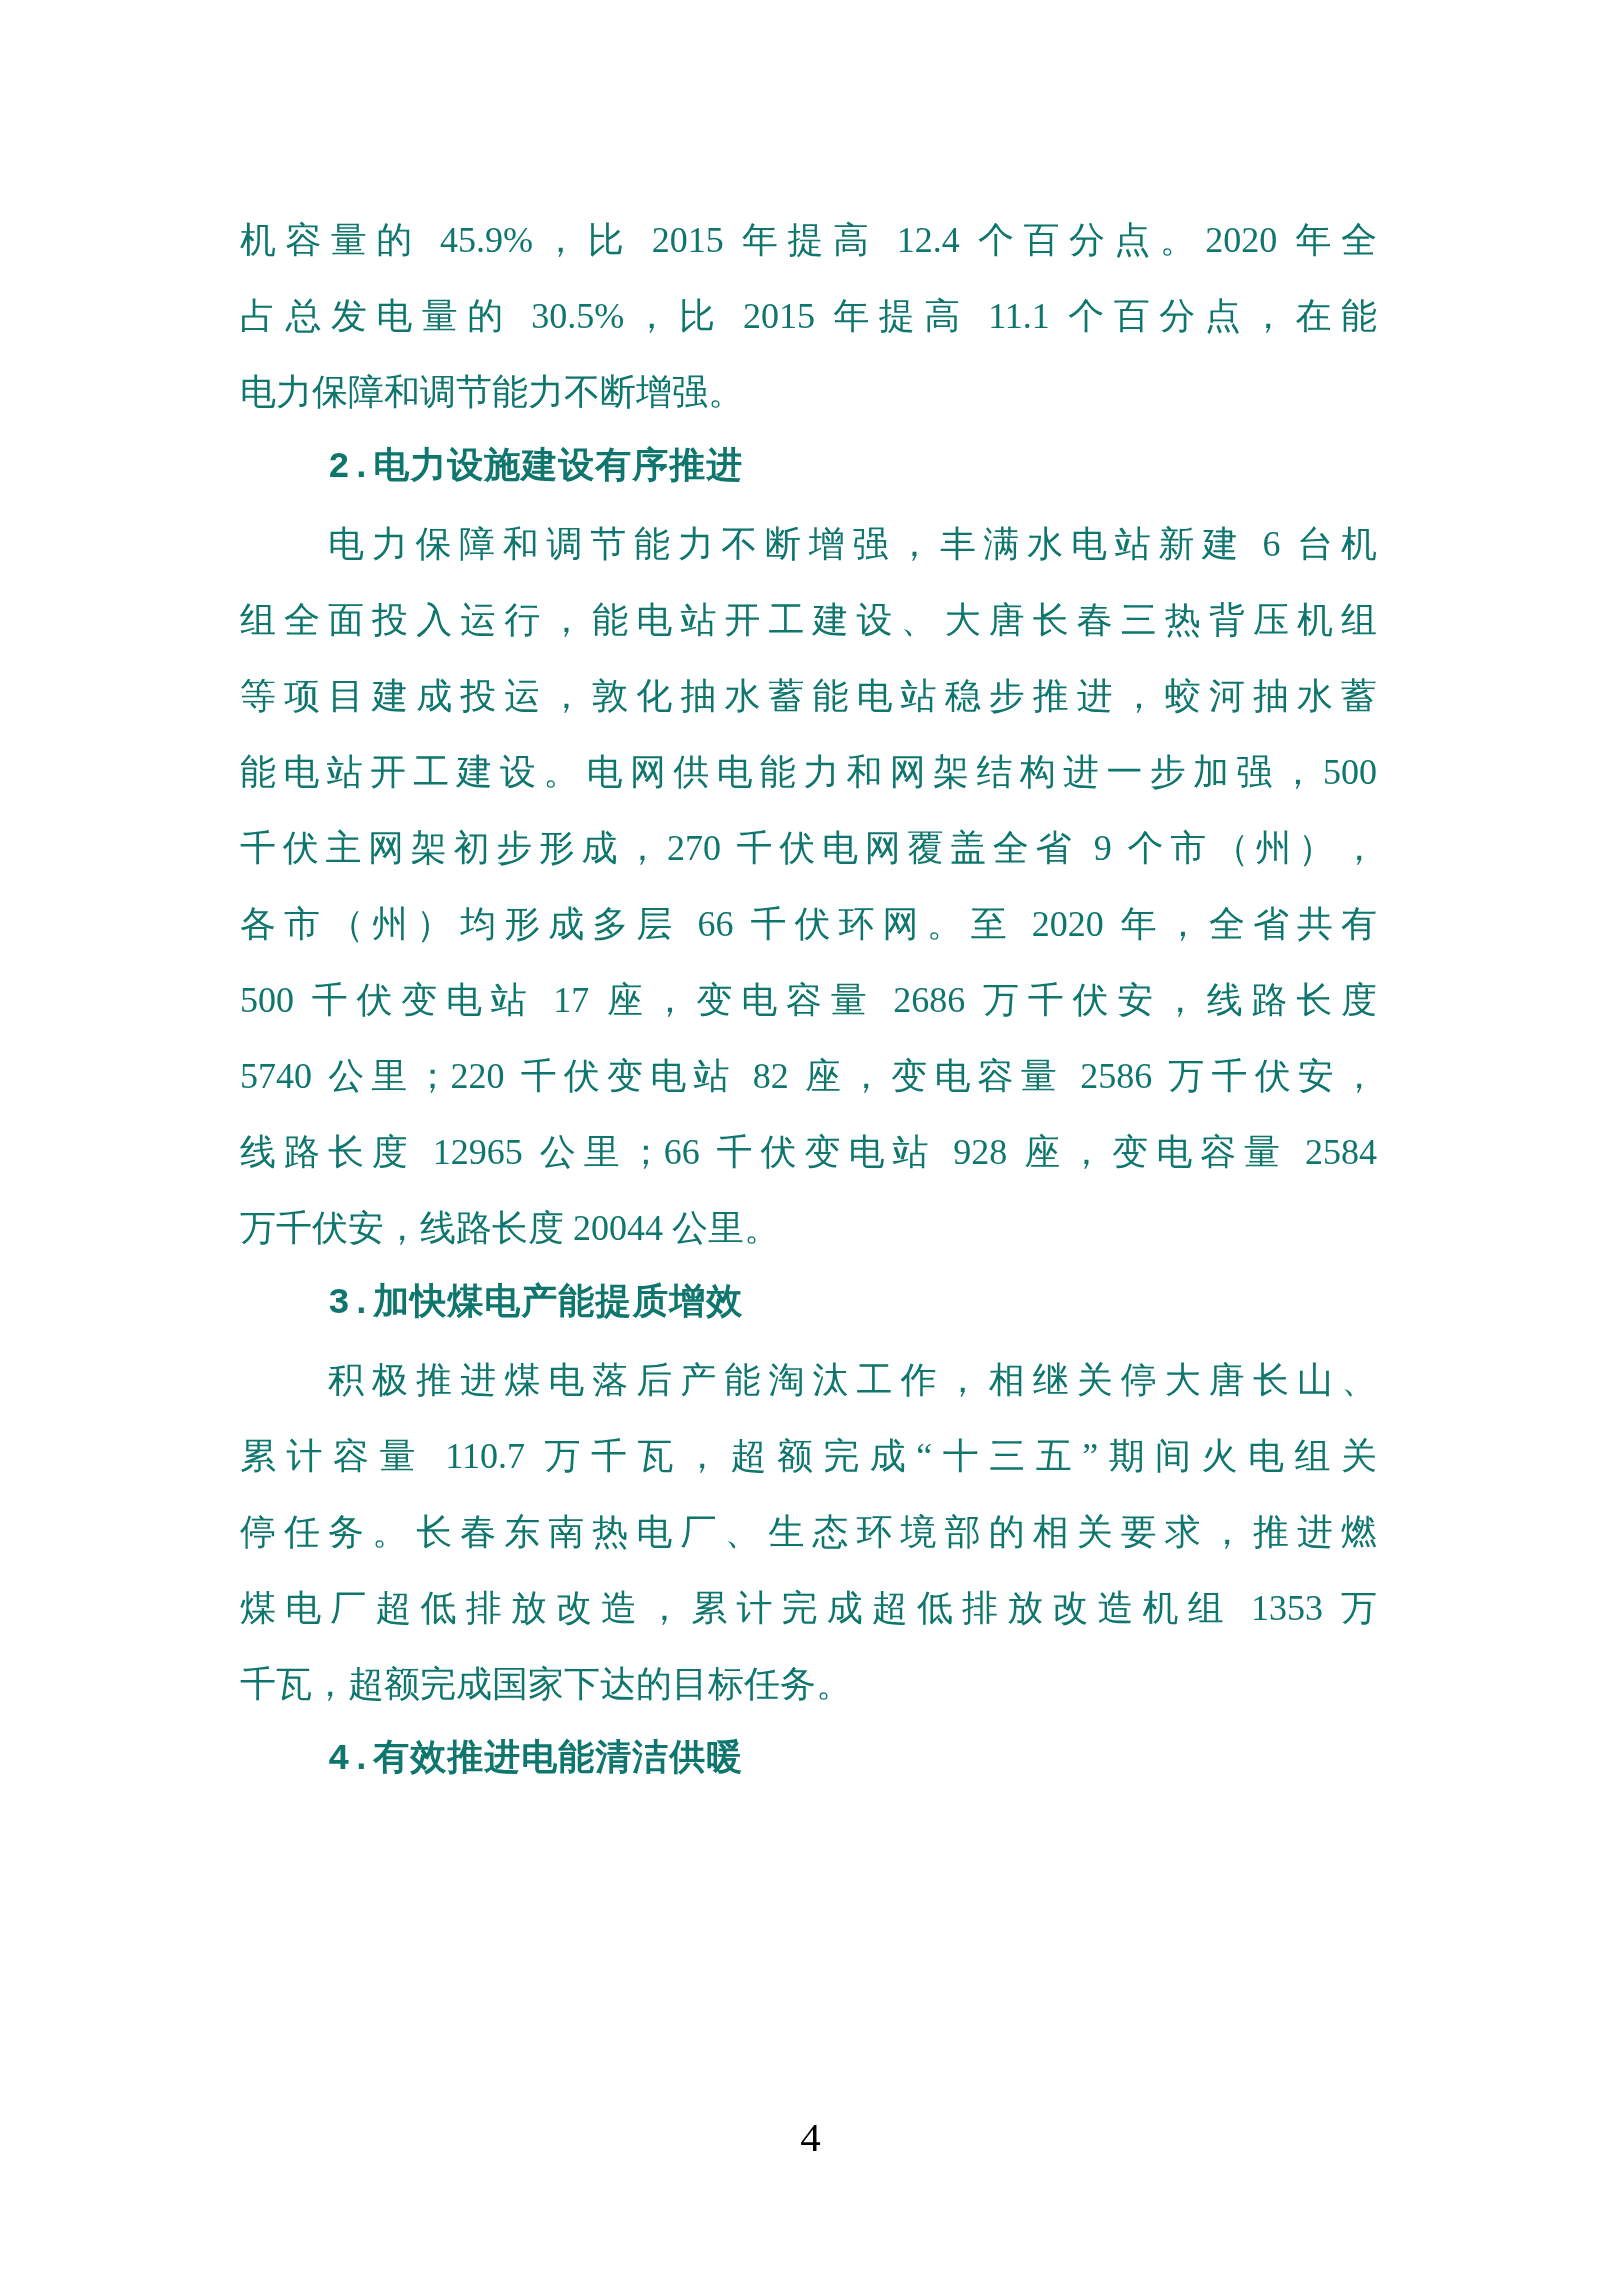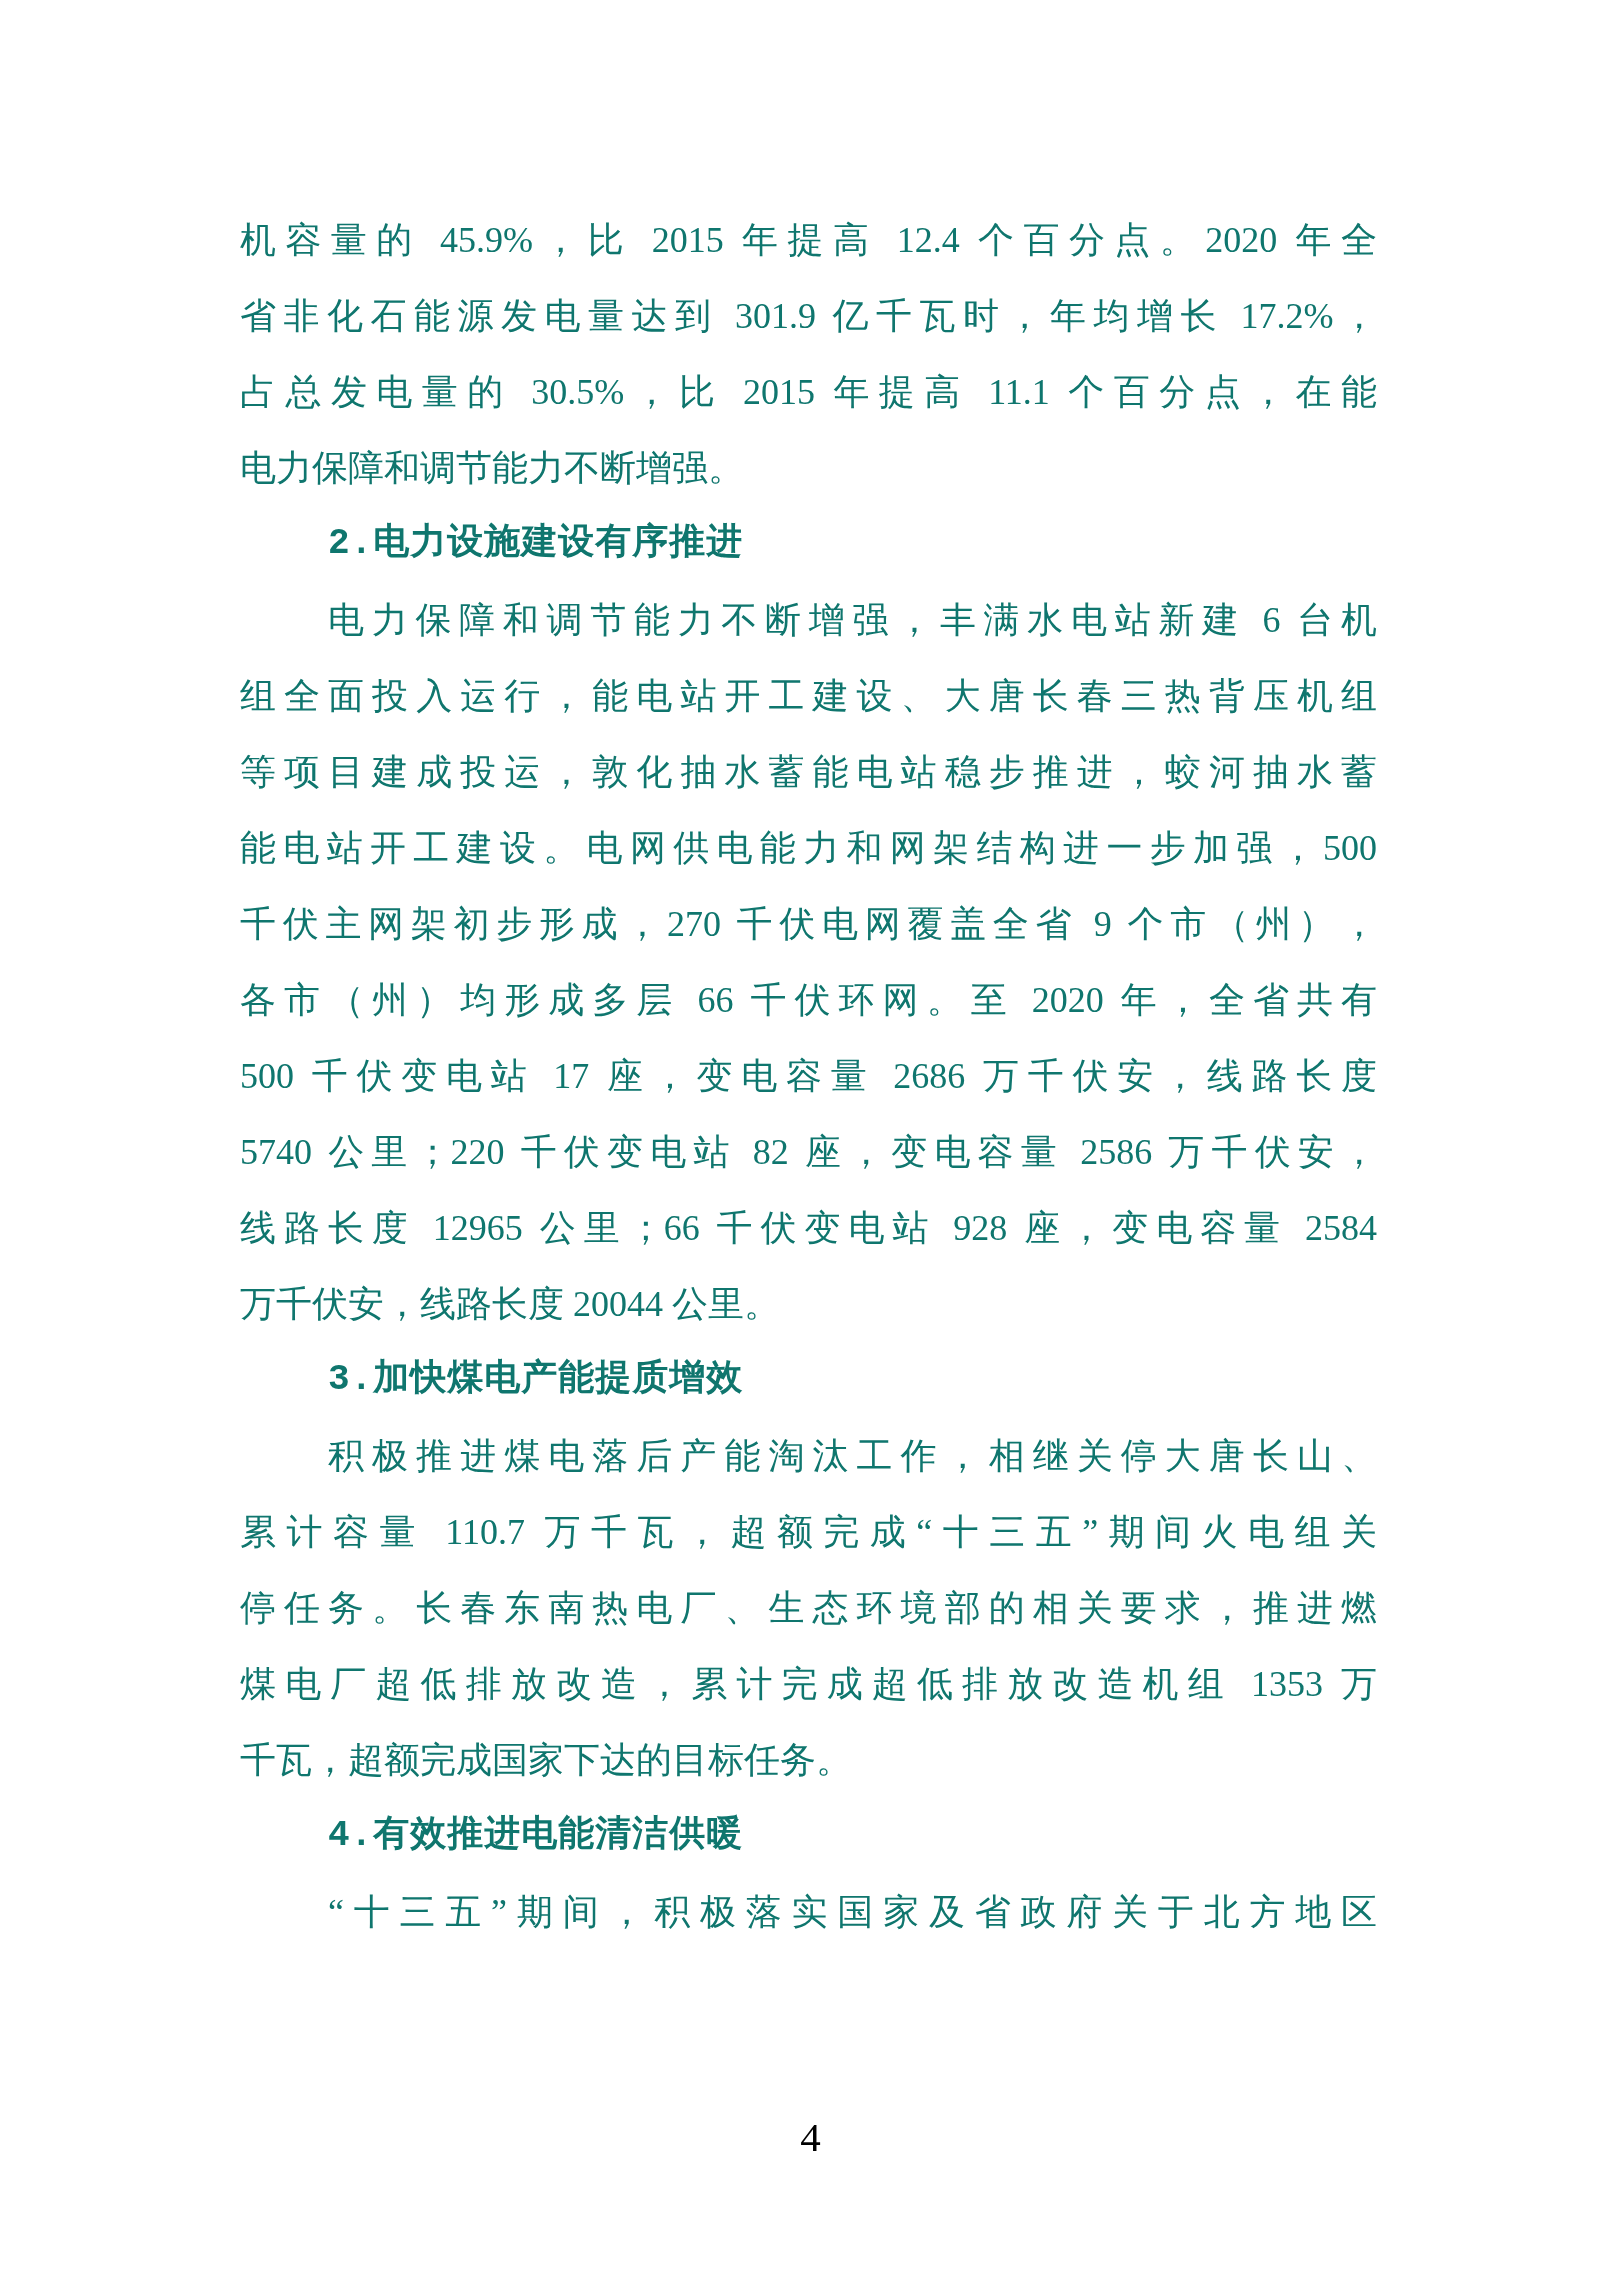--- a/index.html
+++ b/index.html
@@ -54,39 +54,37 @@
     font-family: "Liberation Serif", "DejaVu Serif", serif;
     color: #000000;
   }
 </style>
 </head>
 <body>
 
 <div class="page">
   <div class="text-block">
     <div class="line just">机容量的 45.9%，比 2015 年提高 12.4 个百分点。2020 年全</div>
-    <div class="line just">省非化石能源发电量达到 301.9 亿千瓦时，年均增长 17.2%，</div>
     <div class="line just">占总发电量的 30.5%，比 2015 年提高 11.1 个百分点，在能</div>
     <div class="line">电力保障和调节能力不断增强。</div>
     <div class="line heading indent">2.电力设施建设有序推进</div>
     <div class="line just indent">电力保障和调节能力不断增强，丰满水电站新建 6 台机</div>
     <div class="line just">组全面投入运行，能电站开工建设、大唐长春三热背压机组</div>
     <div class="line just">等项目建成投运，敦化抽水蓄能电站稳步推进，蛟河抽水蓄</div>
     <div class="line just">能电站开工建设。电网供电能力和网架结构进一步加强，500</div>
     <div class="line just">千伏主网架初步形成，270 千伏电网覆盖全省 9 个市（州），</div>
     <div class="line just">各市（州）均形成多层 66 千伏环网。至 2020 年，全省共有</div>
     <div class="line just">500 千伏变电站 17 座，变电容量 2686 万千伏安，线路长度</div>
     <div class="line just">5740 公里；220 千伏变电站 82 座，变电容量 2586 万千伏安，</div>
     <div class="line just">线路长度 12965 公里；66 千伏变电站 928 座，变电容量 2584</div>
     <div class="line">万千伏安，线路长度 20044 公里。</div>
     <div class="line heading indent">3.加快煤电产能提质增效</div>
     <div class="line just indent">积极推进煤电落后产能淘汰工作，相继关停大唐长山、</div>
     <div class="line just">累计容量 110.7 万千瓦，超额完成“十三五”期间火电组关</div>
     <div class="line just">停任务。长春东南热电厂、生态环境部的相关要求，推进燃</div>
     <div class="line just">煤电厂超低排放改造，累计完成超低排放改造机组 1353 万</div>
     <div class="line">千瓦，超额完成国家下达的目标任务。</div>
     <div class="line heading indent">4.有效推进电能清洁供暖</div>
-    <div class="line just indent">“十三五”期间，积极落实国家及省政府关于北方地区</div>
   </div>
 
   <div class="page-number">4</div>
 </div>
 
 
 </body></html>

